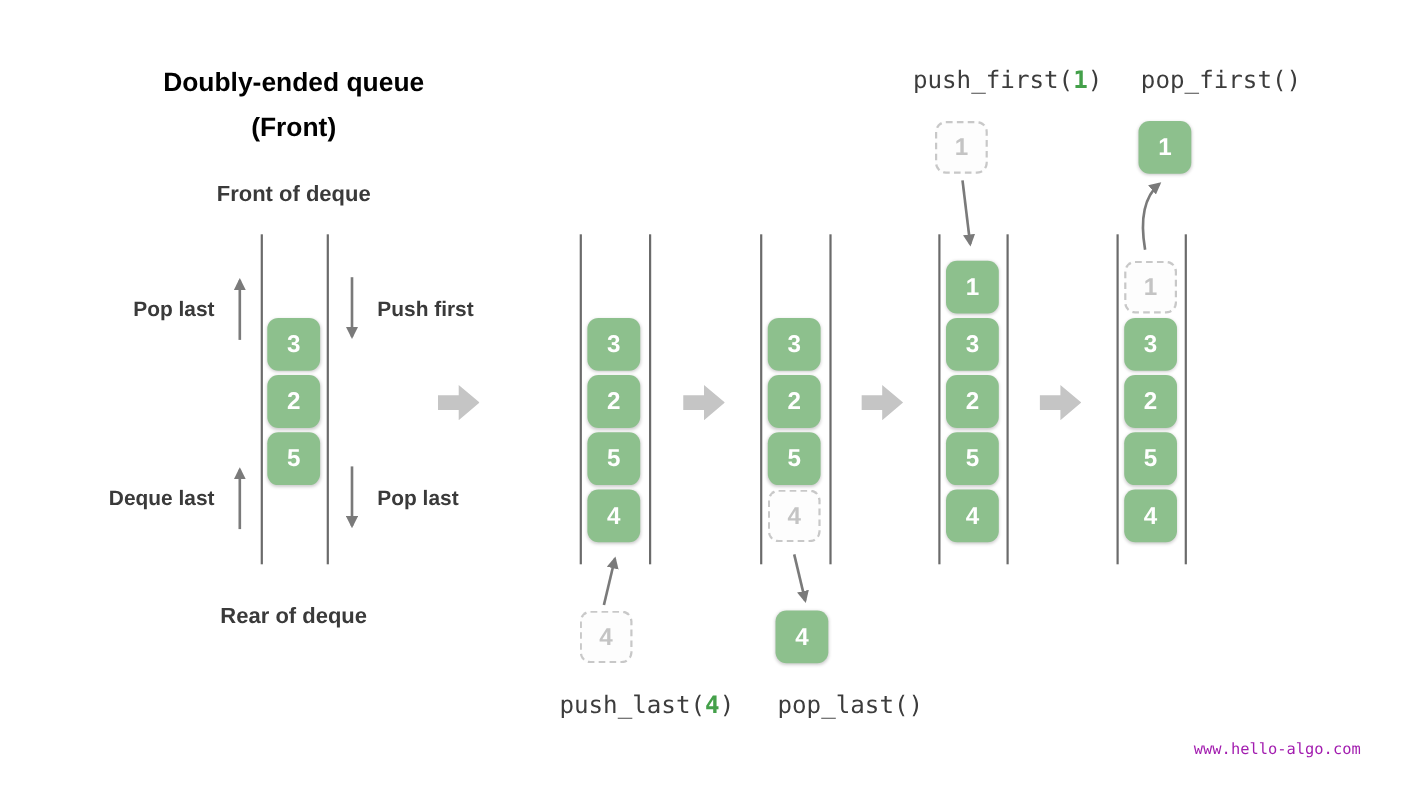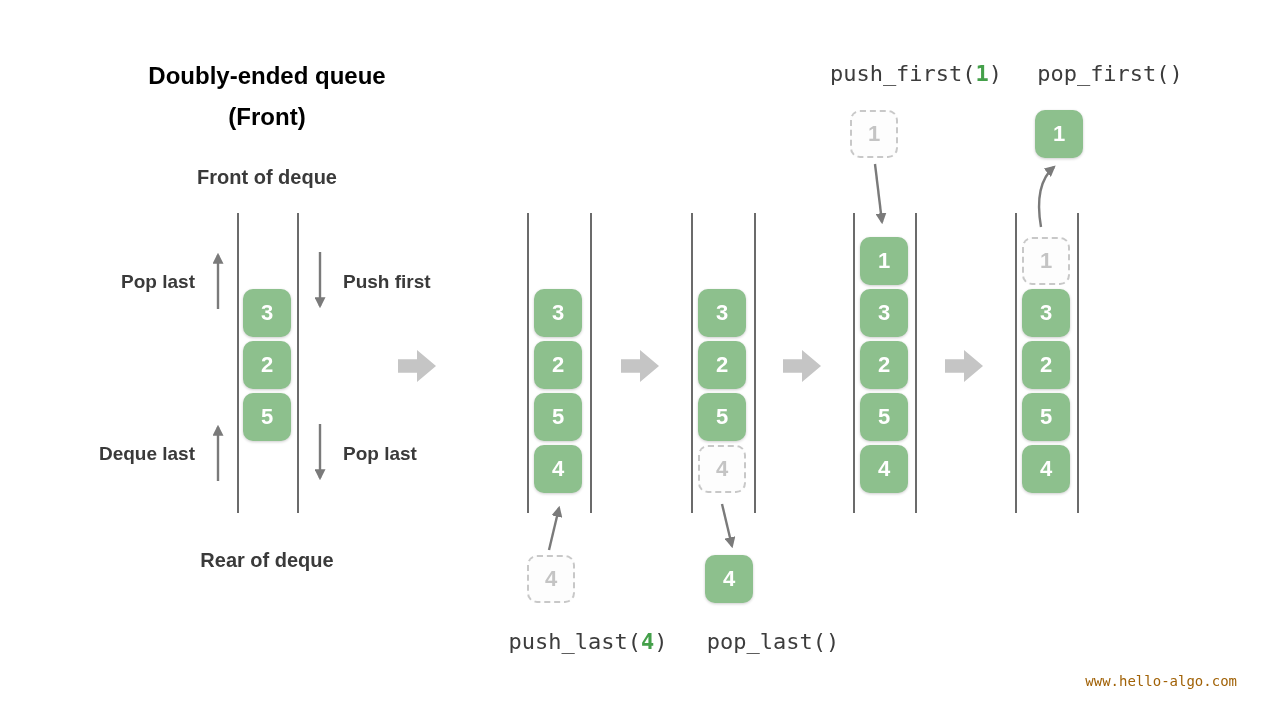--- a/index.html
+++ b/index.html
@@ -37,21 +37,21 @@
   }
   
   .code{
     font-family:"DejaVu Sans Mono", monospace;font-size:22px;line-height:26px;
     color:#3C3C3C;white-space:nowrap;transform:translateX(-50%);
   }
   .code .num{color:#44A04A;font-weight:bold;}
   .arrow-layer{left:0;top:0;width:1280px;height:720px;pointer-events:none;}
   .watermark{
     right:43px;top:671px;font-family:"DejaVu Sans Mono", monospace;
-    font-size:14px;line-height:20px;color:#a16207;
+    font-size:14px;line-height:20px;color:#a21caf;
   }
 </style>
 </head>
 <body>
 
 <div class="canvas">
 
   <svg class="abs arrow-layer" viewBox="0 0 1280 720" width="1280" height="720">
     <defs>
       <marker id="ah" viewBox="0 0 10 10" refX="8" refY="5" markerWidth="11" markerHeight="11" orient="auto" markerUnits="userSpaceOnUse">

